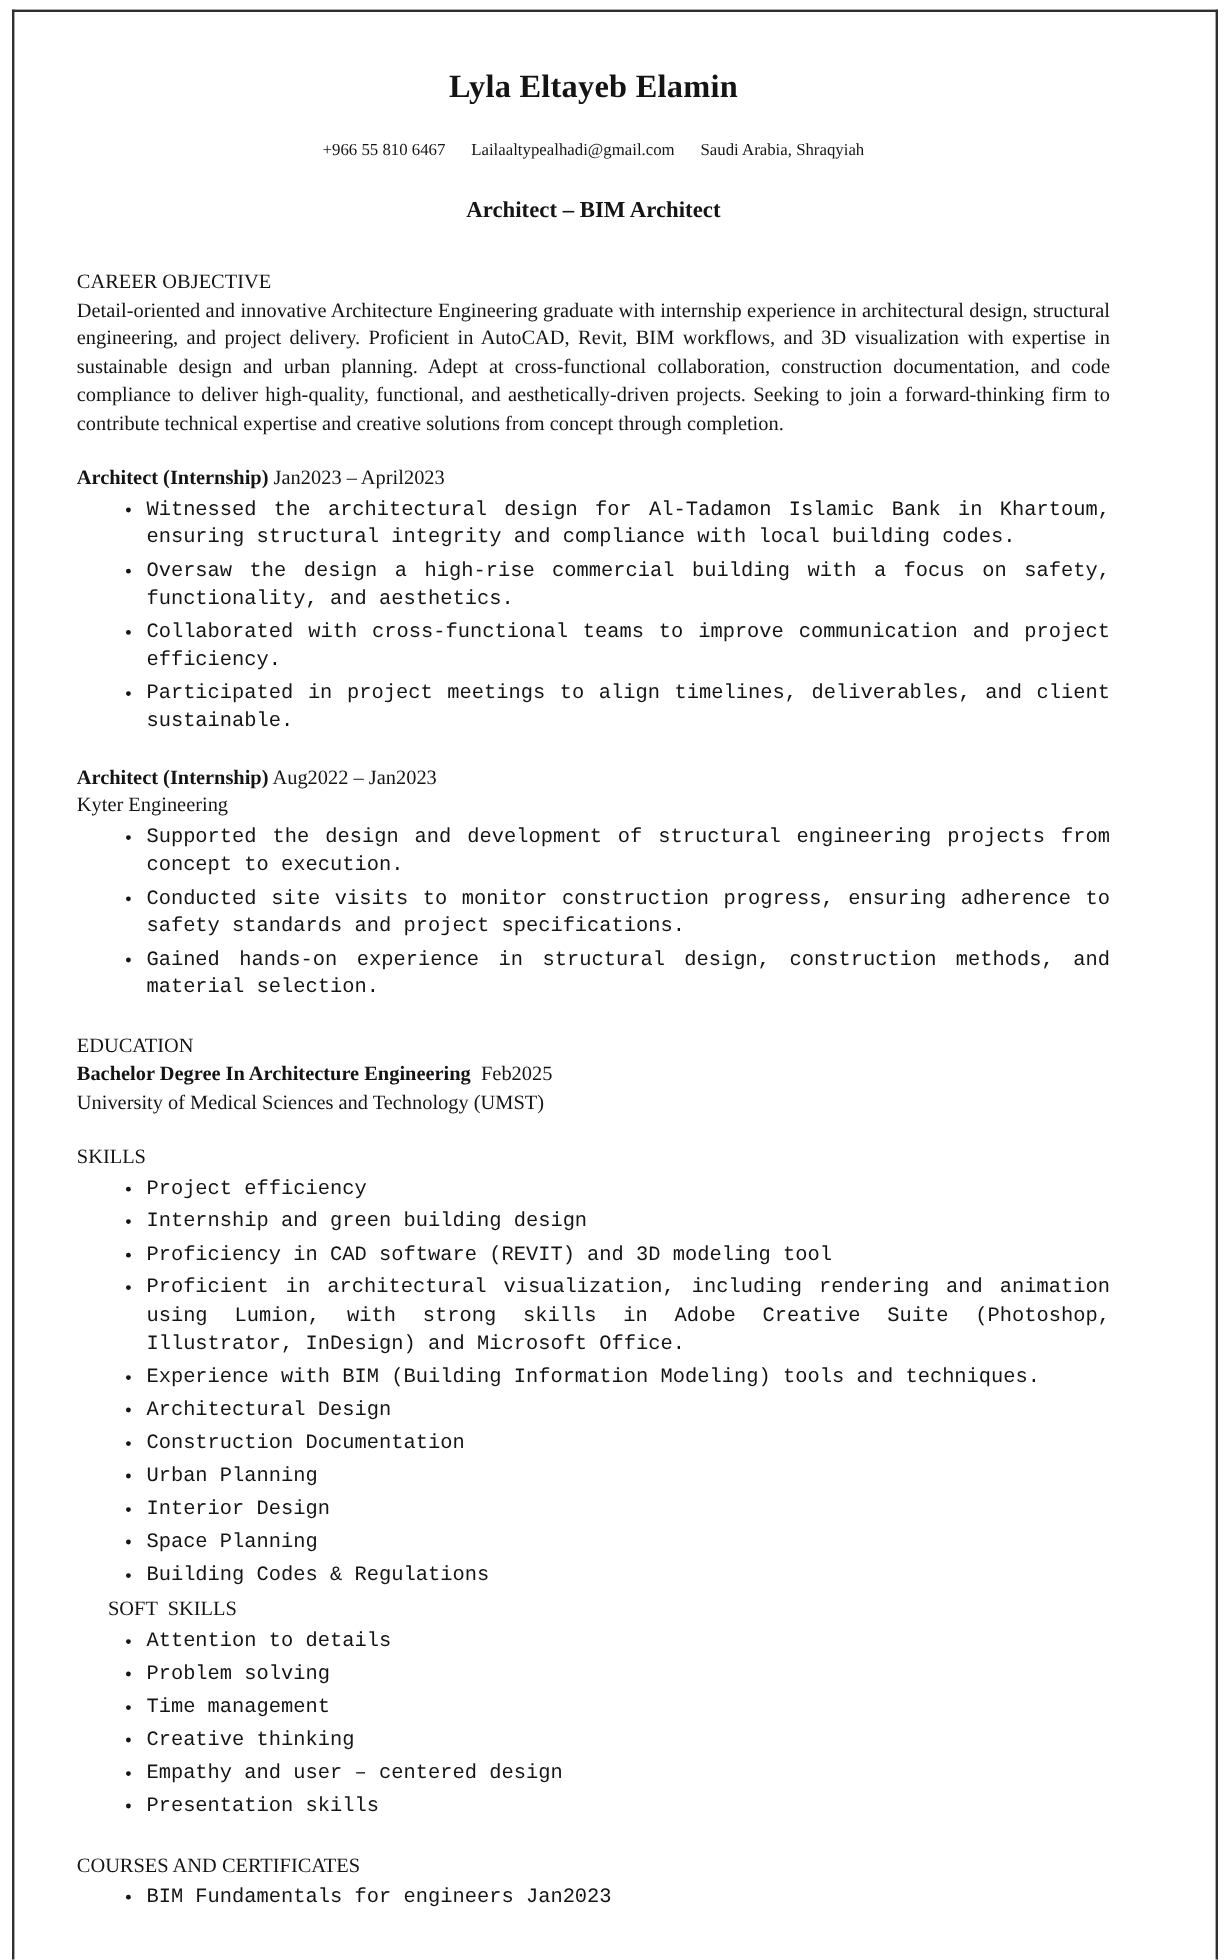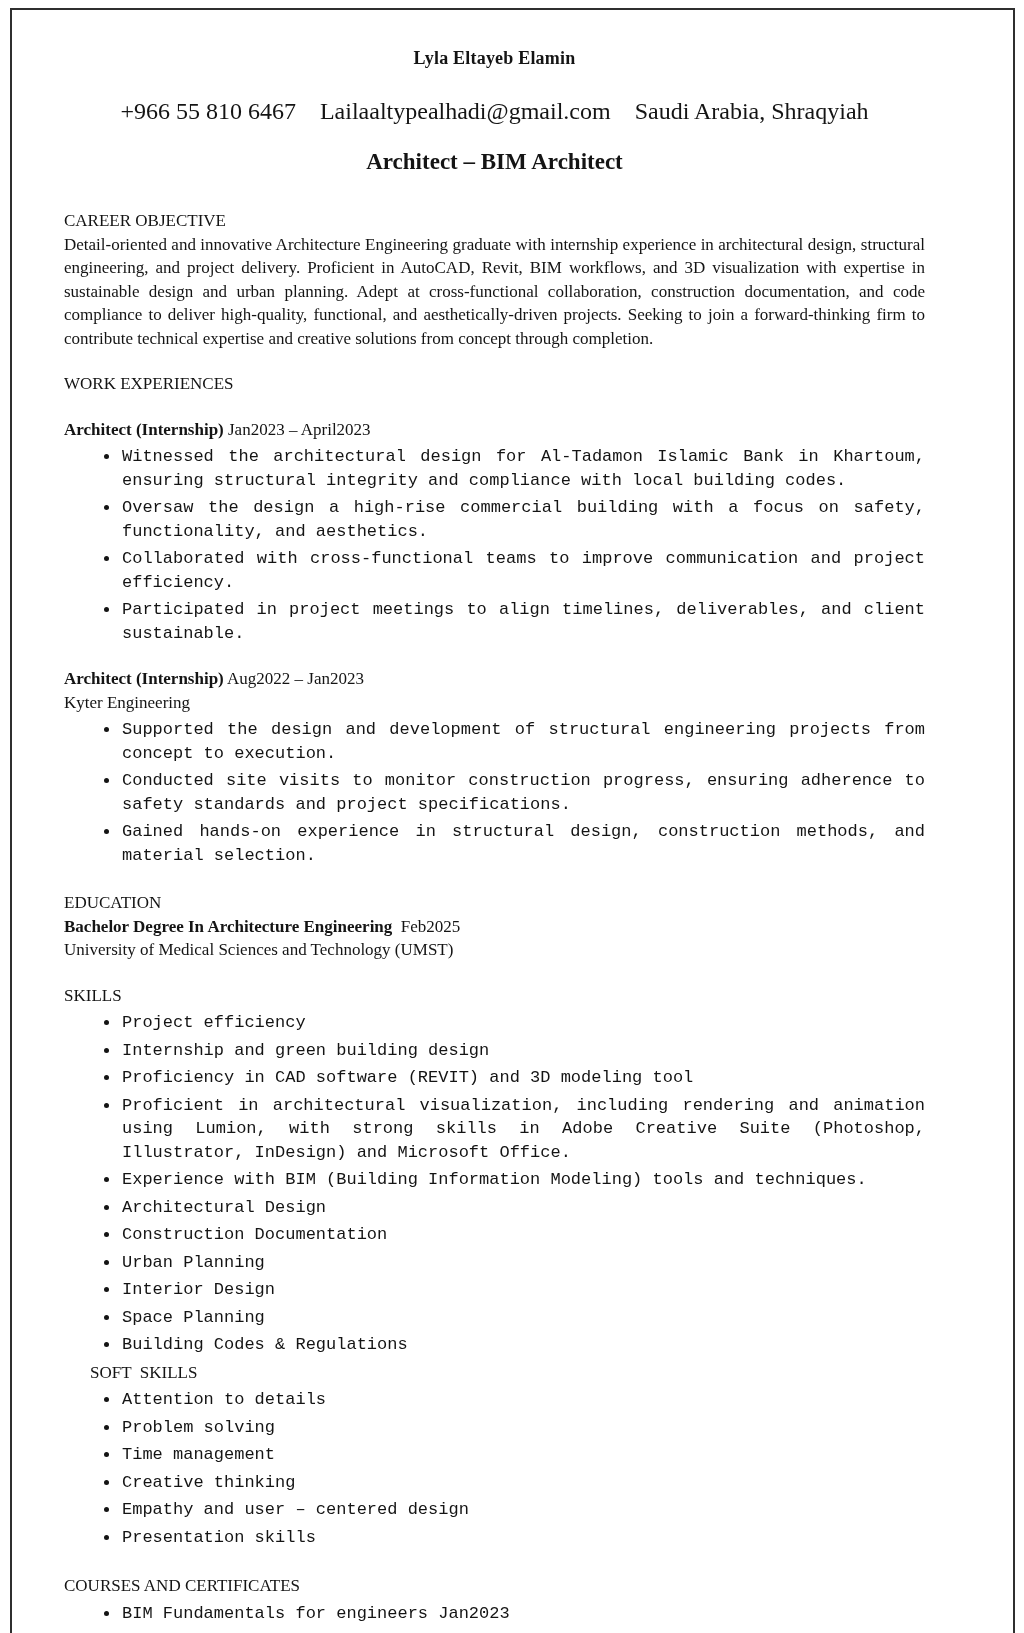--- a/index.html
+++ b/index.html
@@ -20,24 +20,24 @@
     border-right: 2px solid #2f2f2f;
     pointer-events: none;
   }
   .content {
     position: relative;
     padding: 42px 99px 0 64px;
     font-size: 17px;
     line-height: 23.5px;
   }
   .doc-header { text-align: center; }
-  .doc-name { font-size: 18px; font-weight: bold; line-height: 32px; letter-spacing: 0.2px; }
-  .doc-contact { margin-top: 26px; font-size: 24px; }
+  .doc-name { font-size: 27px; font-weight: bold; line-height: 32px; letter-spacing: 0.2px; margin-top: 14px; }
+  .doc-contact { margin-top: 26px; font-size: 14px; }
   .doc-contact .seg { margin: 0 9px; }
-  .doc-title { margin-top: 26px; font-size: 23px; font-weight: bold; }
+  .doc-title { margin-top: 26px; font-size: 19px; font-weight: bold; }
   .sec-heading { font-weight: normal; white-space: pre-wrap; }
   .justify { text-align: justify; }
   .section-career { margin-top: 36px; }
   .section-work { margin-top: 22px; }
   .job-entry { margin-top: 22px; }
   .job-role { font-weight: bold; }
   .section-education { margin-top: 24px; }
   .degree-name { font-weight: bold; }
   .section-skills { margin-top: 22px; }
   .soft-skills-heading { padding-left: 26px; }
@@ -61,21 +61,20 @@
     </div>
     <div class="doc-title">Architect – BIM Architect</div>
   </div>
 
   <div class="section-career">
     <div class="sec-heading">CAREER OBJECTIVE</div>
     <p class="justify">Detail-oriented and innovative Architecture Engineering graduate with internship experience in architectural design, structural engineering, and project delivery. Proficient in AutoCAD, Revit, BIM workflows, and 3D visualization with expertise in sustainable design and urban planning. Adept at cross-functional collaboration, construction documentation, and code compliance to deliver high-quality, functional, and aesthetically-driven projects. Seeking to join a forward-thinking firm to contribute technical expertise and creative solutions from concept through completion.</p>
   </div>
 
   <div class="section-work">
-    <div class="sec-heading">WORK EXPERIENCES</div>
 
     <div class="job-entry">
       <div>
         <span class="job-role">Architect (Internship)</span><span> Jan2023 – April2023</span>
       </div>
       <ul class="bullets">
           <li>Witnessed the architectural design for Al-Tadamon Islamic Bank in Khartoum, ensuring structural integrity and compliance with local building codes.</li>
           <li>Oversaw the design a high-rise commercial building with a focus on safety, functionality, and aesthetics.</li>
           <li>Collaborated with cross-functional teams to improve communication and project efficiency.</li>
           <li>Participated in project meetings to align timelines, deliverables, and client sustainable.</li>

